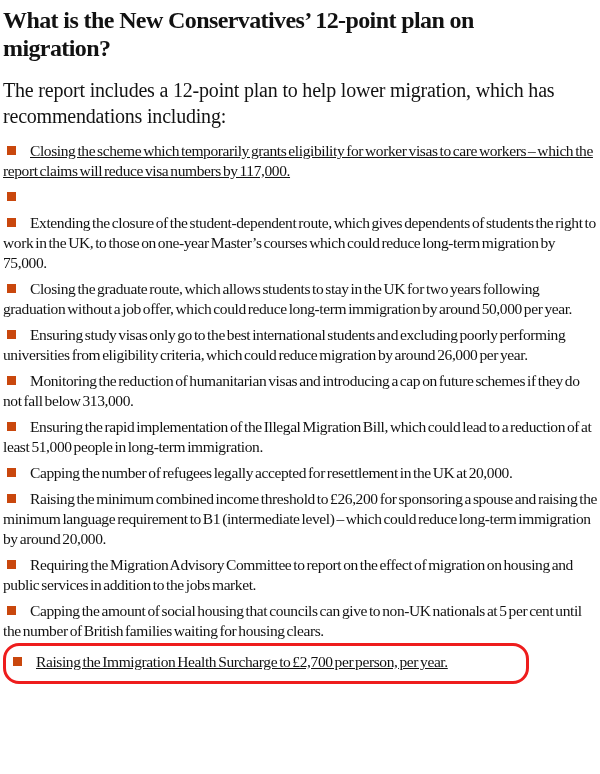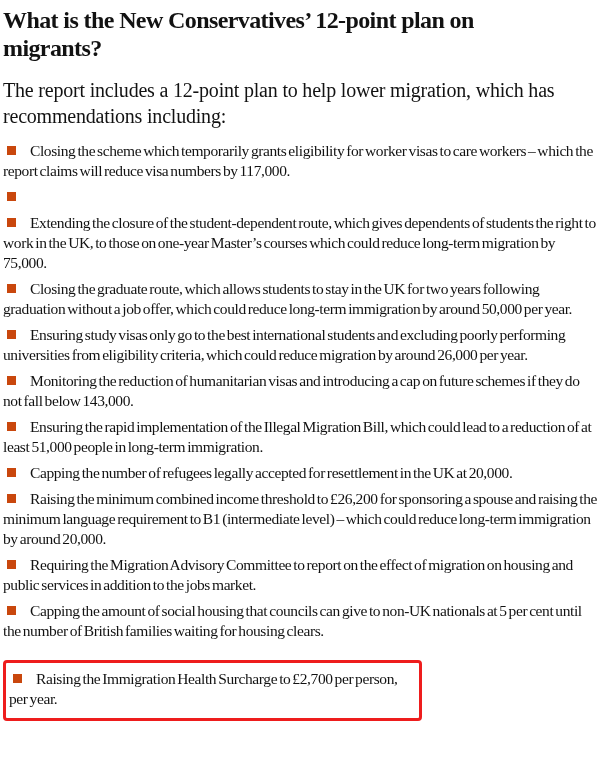--- a/index.html
+++ b/index.html
@@ -41,65 +41,65 @@
   }
   p.li {
     margin: 6px 0 0 0;
     font-size: 15.5px;
     line-height: 20px;
     letter-spacing: -0.4px;
     word-spacing: -1.5px;
     color: #121212;
     max-width: 596px;
   }
-  .plan-list p.li:first-child { margin-top: 0; }
+  .plan-list p.li:first-child { margin-top: 0; text-decoration: underline; }
   .sq {
     display: inline-block;
     width: 9px;
     height: 9px;
     margin: 0 14px 0 4px;
     position: relative;
     top: -1px;
     background: #c9470d;
   }
   .annotation-box {
     box-sizing: border-box;
-    width: 419px;
-    margin-top: 19px;
+    width: 526px;
+    margin-top: 2px;
     border: 3px solid #ee1d1d;
-    border-radius: 4px;
+    border-radius: 16px;
     padding: 6px 8px 9px 3px;
   }
   .annotation-box p.li { margin-top: 0; }
 </style>
 </head>
 <body>
 
 <div class="page">
 
   <h1 class="headline">
     <span class="hline">What is the New Conservatives’ 12-point plan on</span>
-    <span class="hline">migrants?</span>
+    <span class="hline">migration?</span>
   </h1>
 
   <p class="intro">The report includes a 12-point plan to help lower migration, which has recommendations including:</p>
 
   <div class="plan-list">
 
     <p class="li"><span class="sq" style="background-color: rgb(201, 71, 13);"></span><span>Closing the scheme which temporarily grants eligibility for worker visas to care workers – which the report claims will reduce visa numbers by 117,000.</span></p>
 
     <p class="li"><span class="sq" style="background-color: rgb(201, 71, 13);"></span></p>
 
     <p class="li"><span class="sq" style="background-color: rgb(201, 71, 13);"></span><span>Extending the closure of the student-dependent route, which gives dependents of students the right to work in the UK, to those on one-year Master’s courses which could reduce long-term migration by 75,000.</span></p>
 
     <p class="li"><span class="sq" style="background-color: rgb(201, 71, 13);"></span><span>Closing the graduate route, which allows students to stay in the UK for two years following graduation without a job offer, which could reduce long-term immigration by around 50,000 per year.</span></p>
 
     <p class="li"><span class="sq" style="background-color: rgb(201, 71, 13);"></span><span>Ensuring study visas only go to the best international students and excluding poorly performing universities from eligibility criteria, which could reduce migration by around 26,000 per year.</span></p>
 
-    <p class="li"><span class="sq" style="background-color: rgb(201, 71, 13);"></span><span>Monitoring the reduction of humanitarian visas and introducing a cap on future schemes if they do not fall below 143,000.</span></p>
+    <p class="li"><span class="sq" style="background-color: rgb(201, 71, 13);"></span><span>Monitoring the reduction of humanitarian visas and introducing a cap on future schemes if they do not fall below 313,000.</span></p>
 
     <p class="li"><span class="sq" style="background-color: rgb(201, 71, 13);"></span><span>Ensuring the rapid implementation of the Illegal Migration Bill, which could lead to a reduction of at least 51,000 people in long-term immigration.</span></p>
 
     <p class="li"><span class="sq" style="background-color: rgb(201, 71, 13);"></span><span>Capping the number of refugees legally accepted for resettlement in the UK at 20,000.</span></p>
 
     <p class="li"><span class="sq" style="background-color: rgb(201, 71, 13);"></span><span>Raising the minimum combined income threshold to £26,200 for sponsoring a spouse and raising the minimum language requirement to B1 (intermediate level) – which could reduce long-term immigration by around 20,000.</span></p>
 
     <p class="li"><span class="sq" style="background-color: rgb(201, 71, 13);"></span><span>Requiring the Migration Advisory Committee to report on the effect of migration on housing and public services in addition to the jobs market.</span></p>
 
     <p class="li"><span class="sq" style="background-color: rgb(201, 71, 13);"></span><span>Capping the amount of social housing that councils can give to non-UK nationals at 5 per cent until the number of British families waiting for housing clears.</span></p>

